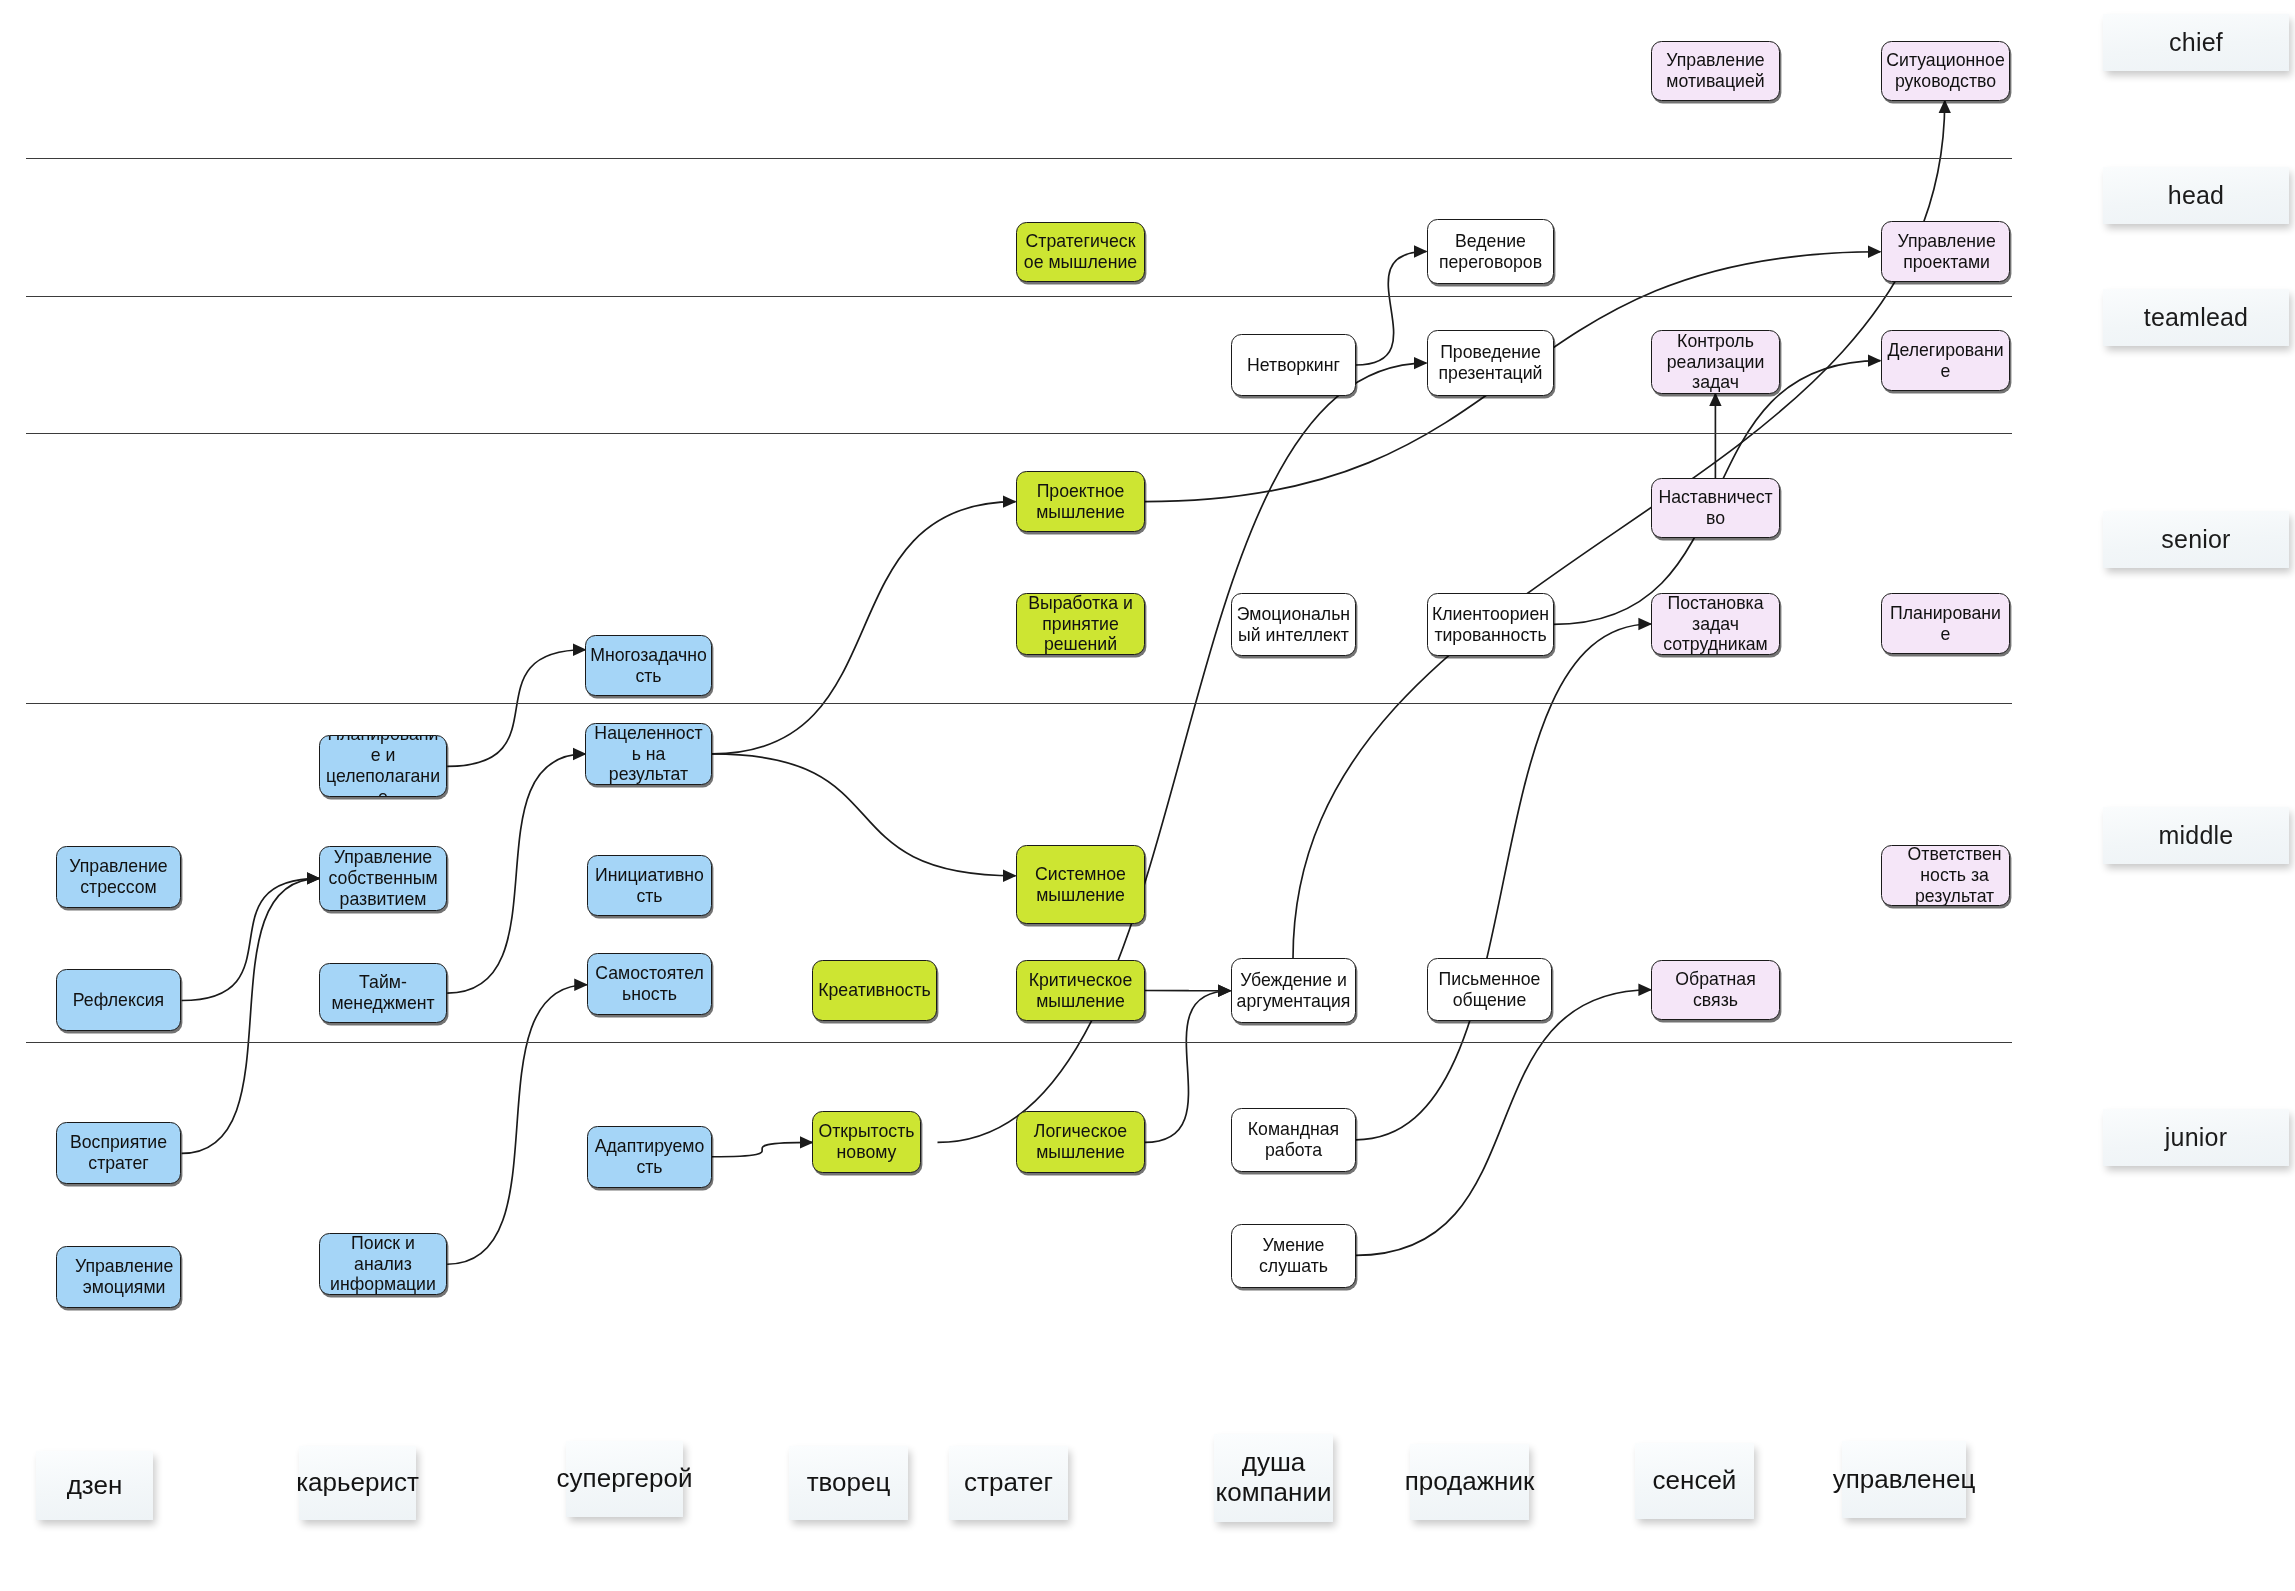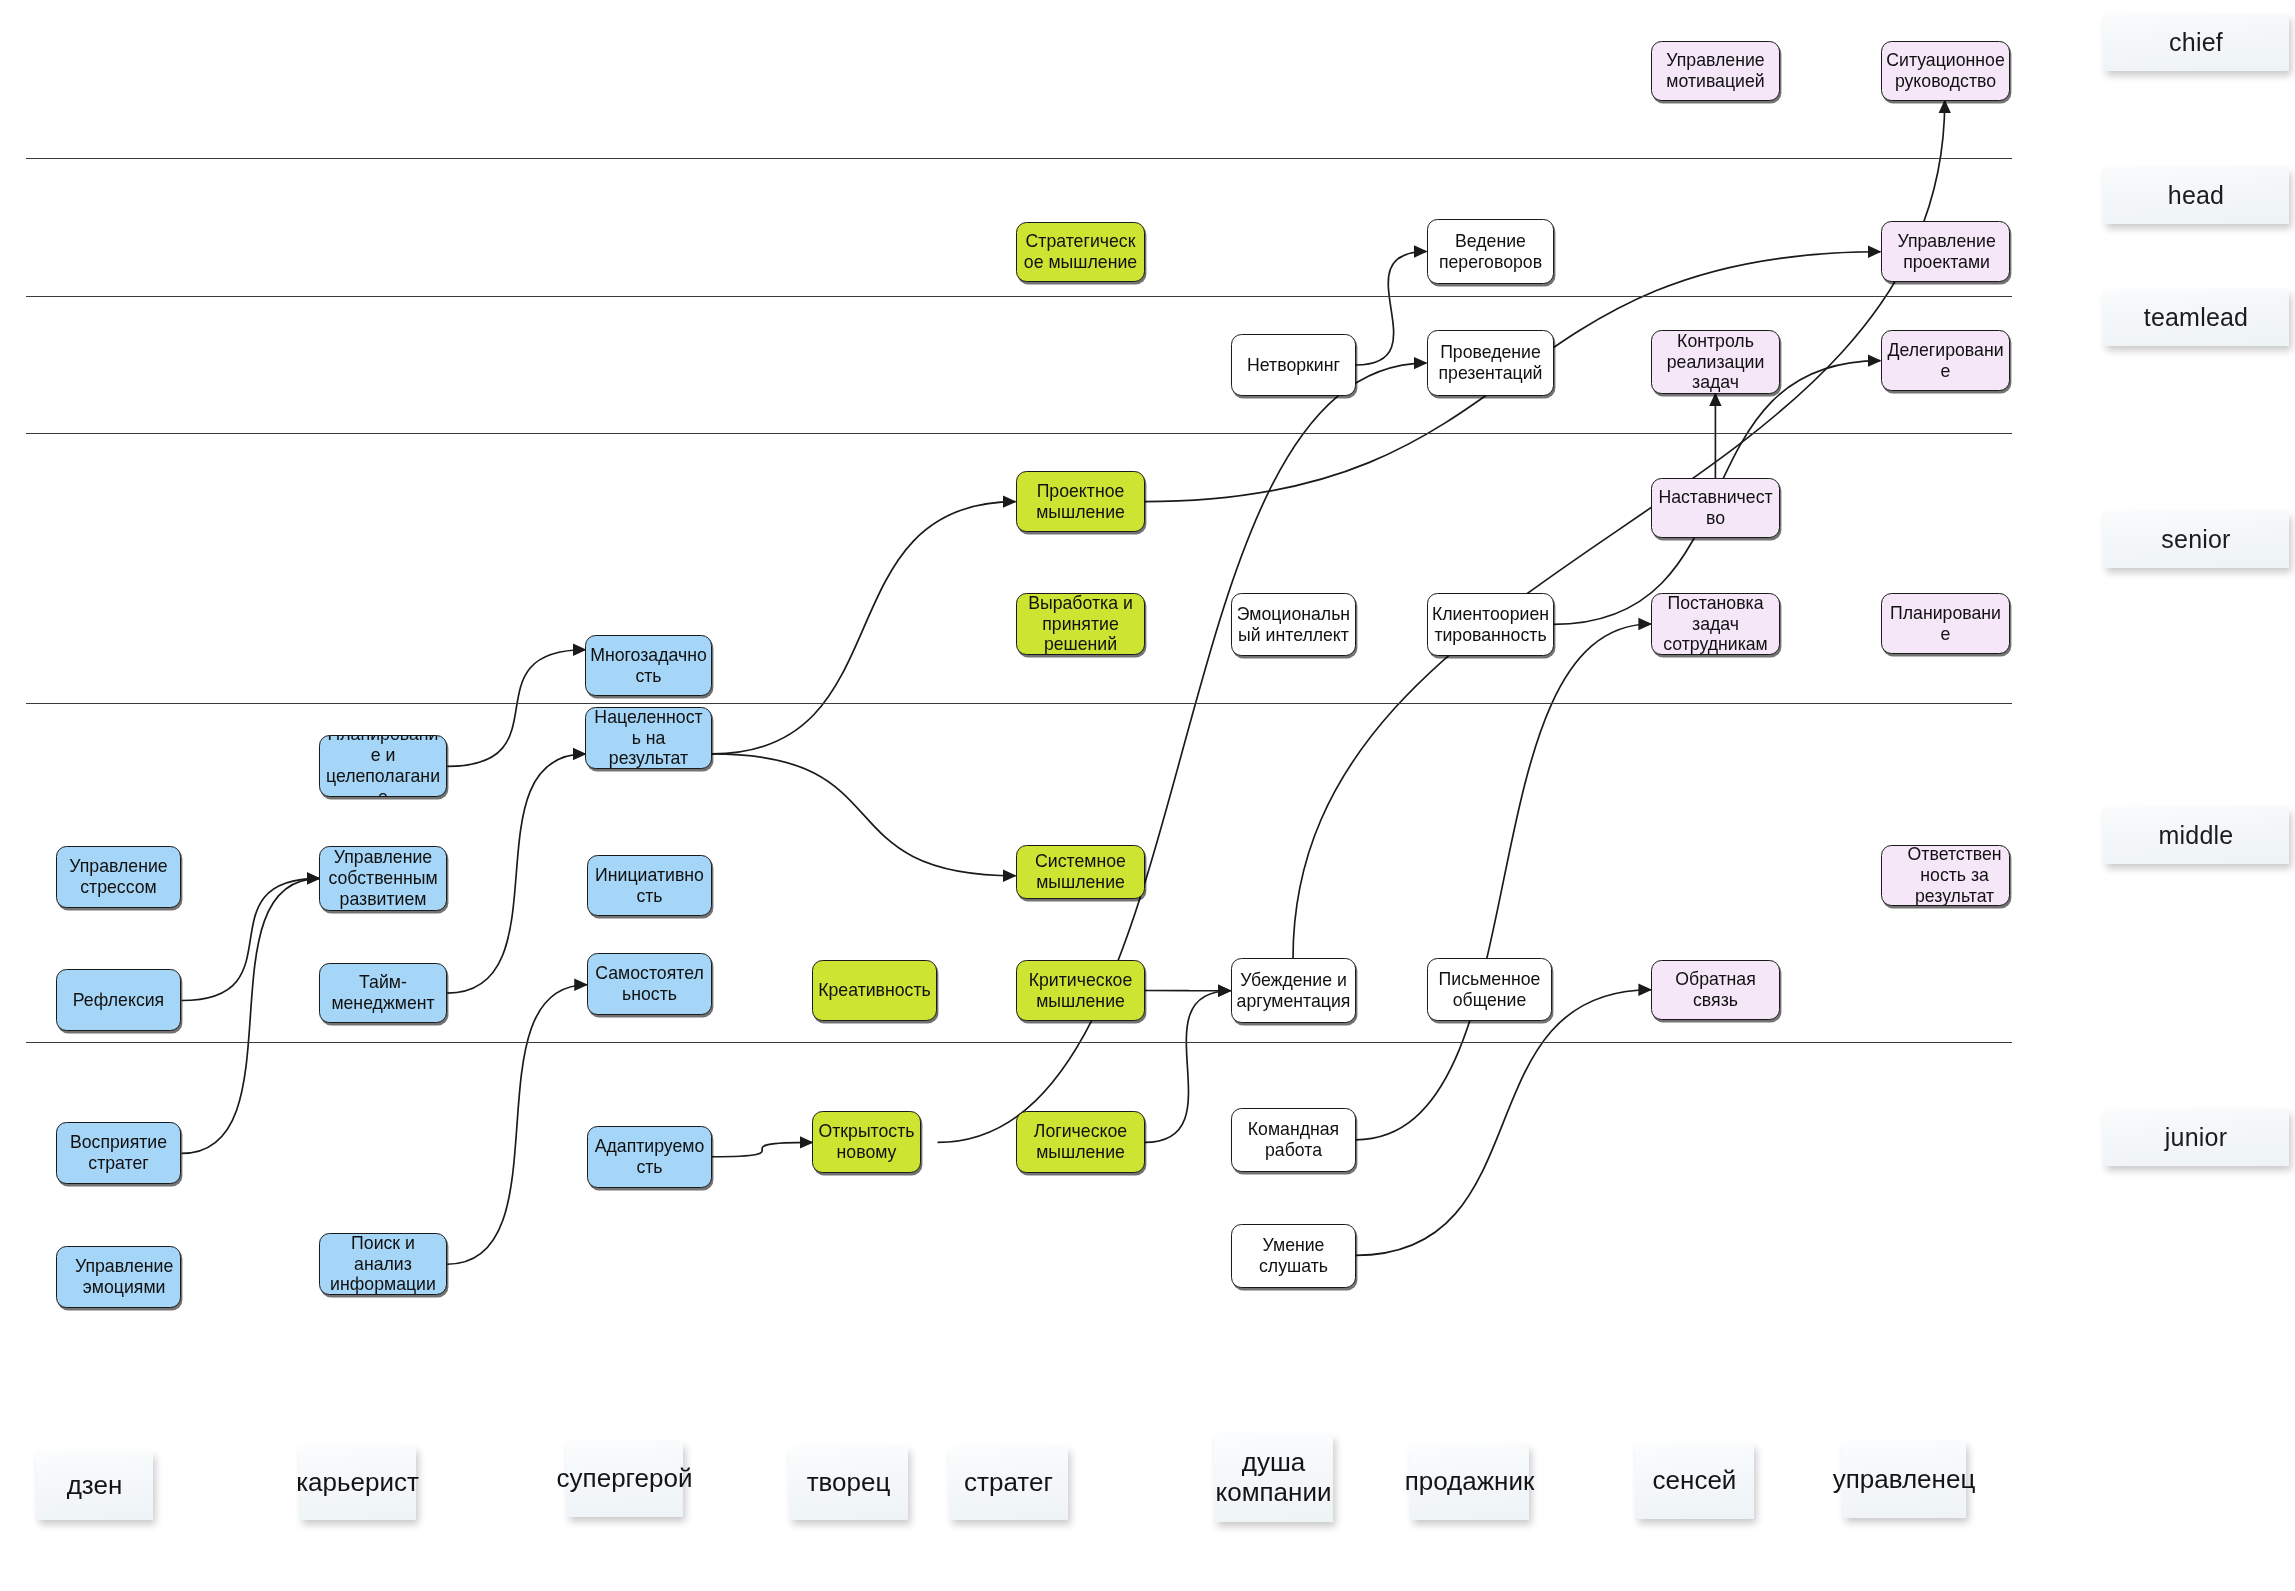--- a/index.html
+++ b/index.html
@@ -125,36 +125,36 @@
       </div>
       <div class="node pink" style="left: 1881px; top: 593px; width: 129px; height: 61px;">
         <span>Планирование</span>
       </div>
       <div class="node blue" style="left: 585px; top: 619px; width: 127px; height: 61px; margin-top: 16px;">
         <span>Многозадачность</span>
       </div>
       <div class="node blue" style="left: 319px; top: 735px; width: 128px; height: 62px;">
         <span>Планирование и целеполагание</span>
       </div>
-      <div class="node blue" style="left: 585px; top: 707px; width: 127px; height: 62px;">
+      <div class="node blue" style="left: 585px; top: 723px; width: 127px; height: 62px;">
         <span>Нацеленность на результат</span>
       </div>
       <div class="node blue" style="left: 56px; top: 846px; width: 125px; height: 62px;">
         <span>Управление стрессом</span>
       </div>
       <div class="node blue" style="left: 319px; top: 846px; width: 128px; height: 65px;">
         <span>Управление собственным развитием</span>
       </div>
       <div class="node pink" style="left: 1881px; top: 845px; width: 129px; height: 61px; padding-left: 22px;">
         <span>Ответственность за результат</span>
       </div>
       <div class="node blue" style="left: 587px; top: 855px; width: 125px; height: 61px;">
         <span>Инициативность</span>
       </div>
-      <div class="node green" style="left: 1016px; top: 845px; width: 129px; height: 54px;">
+      <div class="node green" style="left: 1016px; top: 845px; width: 129px; height: 79px;">
         <span>Системное мышление</span>
       </div>
       <div class="node blue" style="left: 56px; top: 969px; width: 125px; height: 62px;">
         <span>Рефлексия</span>
       </div>
       <div class="node blue" style="left: 319px; top: 963px; width: 128px; height: 60px;">
         <span>Тайм-менеджмент</span>
       </div>
       <div class="node blue" style="left: 587px; top: 953px; width: 125px; height: 62px;">
         <span>Самостоятельность</span>

